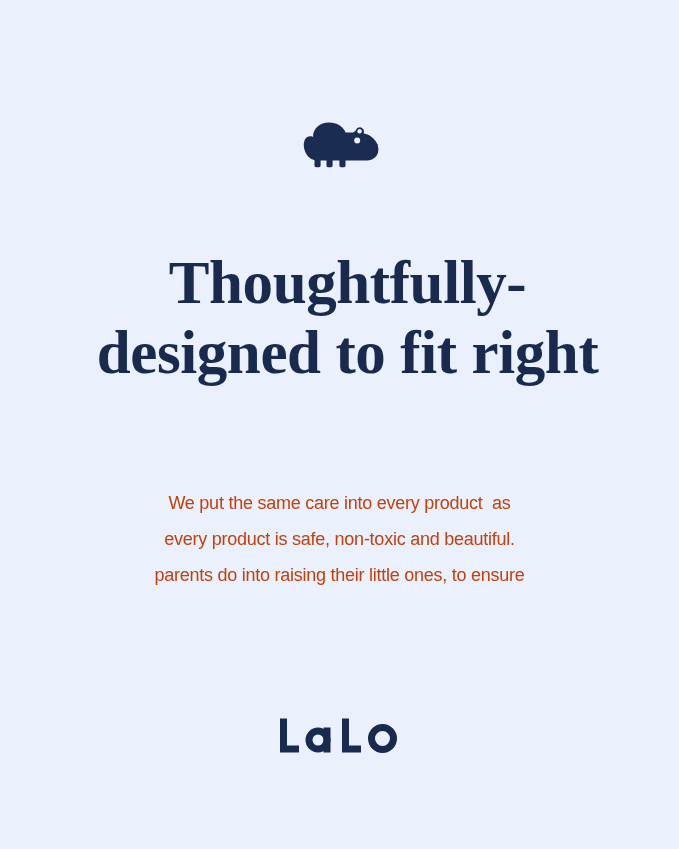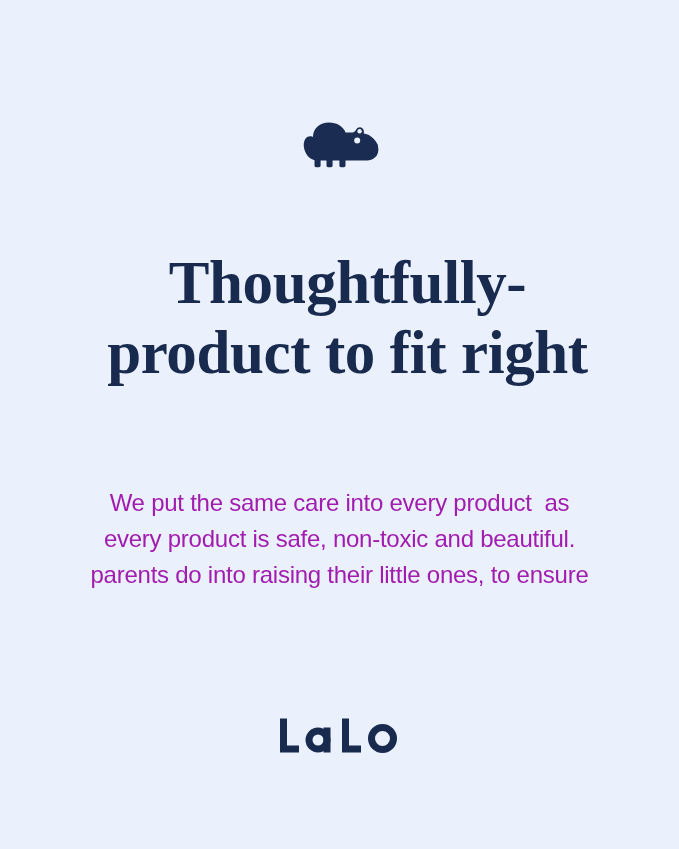--- a/index.html
+++ b/index.html
@@ -70,24 +70,24 @@
     position: absolute;
     top: 485px;
     left: 0;
     right: 0;
     margin: 0;
     padding: 0 80px;
     box-sizing: border-box;
     text-align: center;
     font-family: "Liberation Sans", sans-serif;
     font-weight: 400;
-    font-size: 24px;
+    font-size: 18px;
     line-height: 36px;
     letter-spacing: -0.25px;
-    color: #a21caf;
+    color: #c2410c;
   }
   .body-copy .bc-line {
     display: block;
     white-space: pre;
   }
 
   
   .wordmark {
     position: absolute;
     top: 716px;
@@ -159,21 +159,21 @@
 
       <circle cx="60.2" cy="22.6" r="3.0" fill="#eaf0fc"></circle>
 
       <circle cx="79.2" cy="27.0" r="1.5" fill="#1b2c52"></circle>
     </svg>
     <span class="sr-only">Lalo hippo logo</span>
   </div>
 
   <h1 class="headline">
     <span class="hl-line">Thoughtfully-</span>
-    <span class="hl-line">product to fit right</span>
+    <span class="hl-line">designed to fit right</span>
   </h1>
 
   <p class="body-copy">
     <span class="bc-line">We put the same care into every product  as</span>
     <span class="bc-line">every product is safe, non-toxic and beautiful.</span>
     <span class="bc-line">parents do into raising their little ones, to ensure</span>
   </p>
 
   <div class="wordmark">
     <svg viewBox="0 0 126 40" xmlns="http://www.w3.org/2000/svg" aria-hidden="true">

